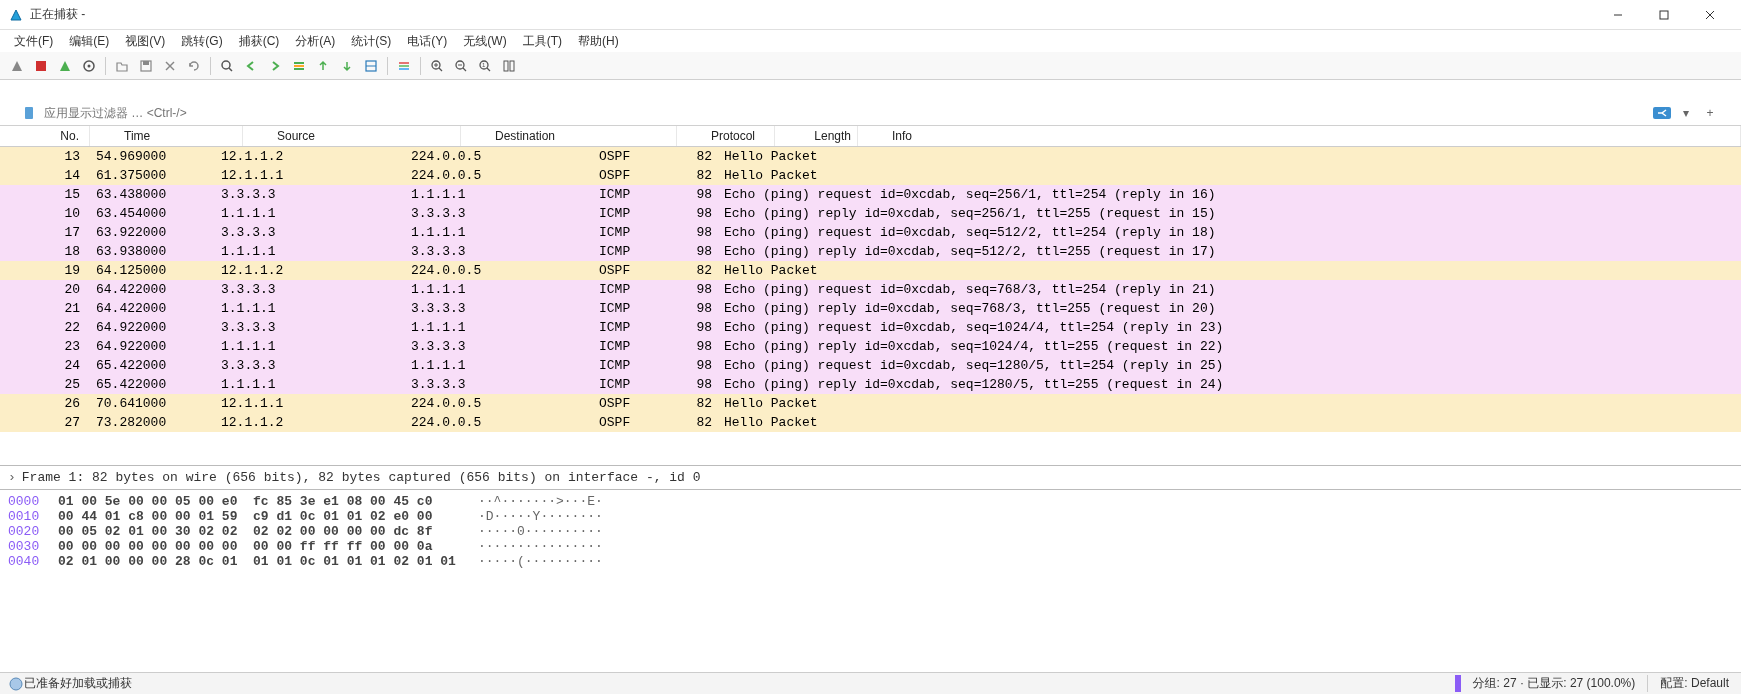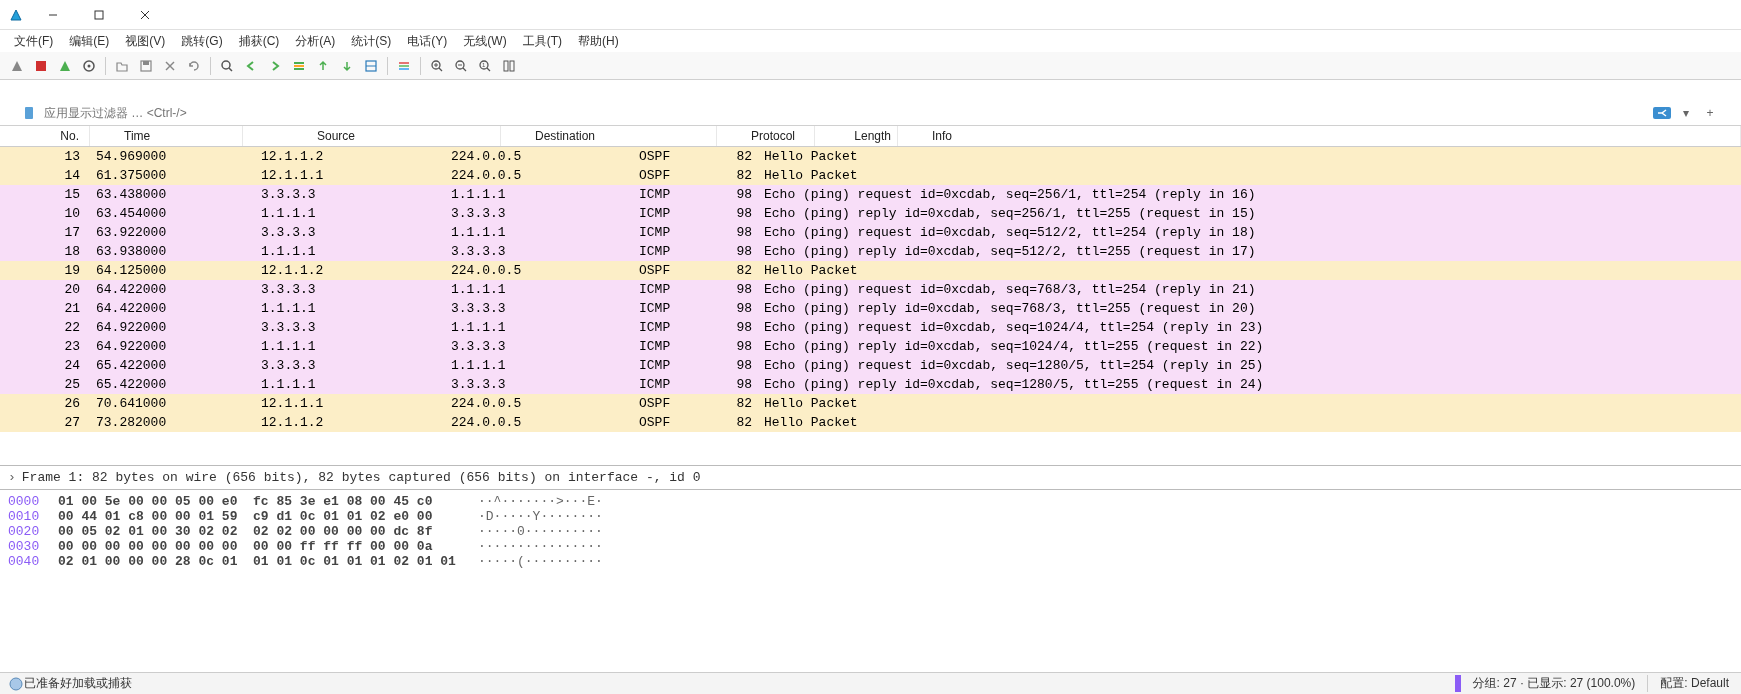--- a/index.html
+++ b/index.html
@@ -19,21 +19,21 @@
 .filter-input { flex: 1; border: none; outline: none; padding: 2px 4px; font-size: 12px; color: #888; }
 .filter-end { display: flex; align-items: center; gap: 2px; }
 .filter-end-btn { width: 22px; height: 18px; display: flex; align-items: center; justify-content: center; cursor: pointer; }
 .packet-list { height: 340px; overflow: auto; border-bottom: 1px solid #bbb; }
 .table-head { display: flex; background: #fff; border-bottom: 1px solid #ccc; position: sticky; top: 0; gap: 28px; }
 .table-head .col { padding: 3px 6px; border-right: 1px solid #e8e8e8; color: #222; font-weight: normal; }
 .row { display: flex; font-family: "Consolas", "Courier New", monospace; font-size: 13px; }
 .row .col { padding: 2px 6px; white-space: nowrap; overflow: hidden; }
 .col-no { width: 90px; text-align: right; padding-right: 10px !important; }
 .col-time { width: 125px; }
-.col-src { width: 190px; margin-left: 40px; }
+.col-src { width: 190px; }
 .col-dst { width: 188px; }
 .col-proto { width: 70px; }
 .col-len { width: 55px; text-align: right; }
 .col-info { flex: 1; }
 .row-ospf { background: #fceec7; }
 .row-icmp { background: #f8def8; }
 .details-pane { height: 24px; padding: 3px 8px; font-family: "Consolas", "Courier New", monospace; font-size: 13px; color: #333; border-bottom: 1px solid #bbb; display: flex; align-items: center; }
 .details-chevron { margin-right: 6px; color: #666; }
 .hex-pane { height: 112px; padding: 4px 8px; font-family: "Consolas", "Courier New", monospace; font-size: 13px; color: #444; overflow: auto; }
 .hex-line { display: flex; white-space: pre; }
@@ -49,20 +49,21 @@
 </style>
 </head>
 <body>
 
 <div class="titlebar">
   <span class="titlebar-icon">
     <svg width="14" height="14" viewBox="0 0 14 14">
         <path d="M2 12 L7 2 L12 12 Z" fill="#25a0da" stroke="#0c6aa0" stroke-width="1"></path>
       </svg>
   </span>
+  <span class="titlebar-title">正在捕获 -</span>
   <div class="win-controls">
     <div class="win-btn">
         <svg width="10" height="10">
           <line x1="1" y1="5" x2="9" y2="5" stroke="#333" stroke-width="1"></line>
         </svg>
       </div>
     <div class="win-btn">
         <svg width="10" height="10">
           <rect x="1" y="1" width="8" height="8" fill="none" stroke="#333" stroke-width="1"></rect>
         </svg>

